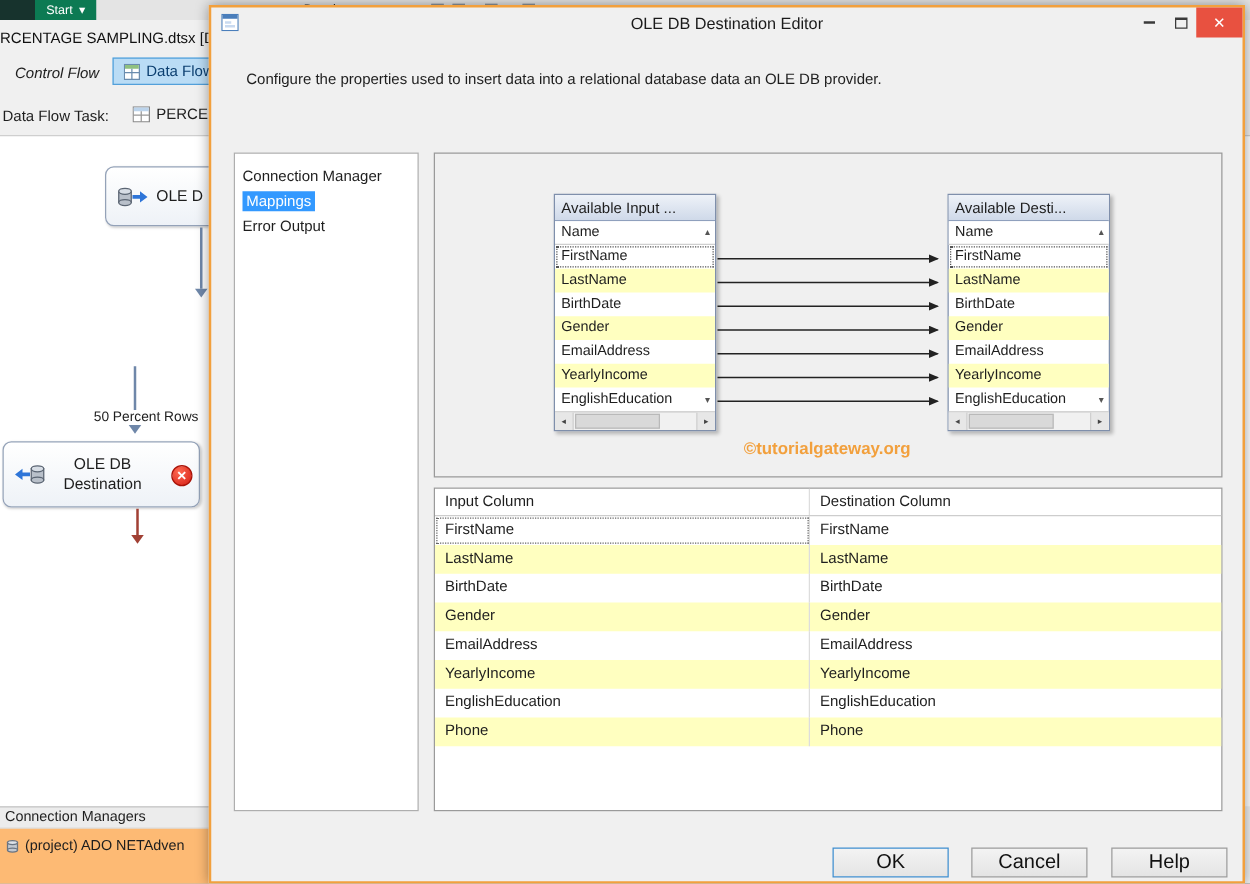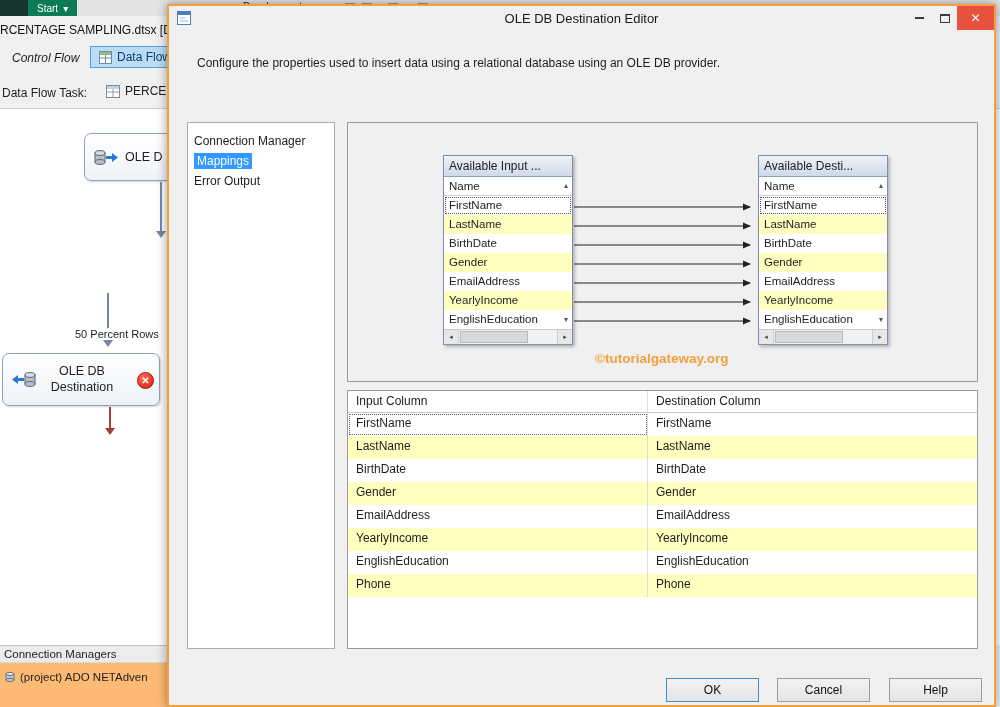--- a/index.html
+++ b/index.html
@@ -100,21 +100,21 @@
   .grid { position:absolute; left:178px; top:384px; width:631px; height:259px; background:#fff;
           border:1px solid #9a9a9a; font-size:12px; }
   .grid-head { display:grid; grid-template-columns:300px 1fr; height:22px; border-bottom:1px solid #cdcdcd; }
   .gcell { padding:3px 8px; white-space:nowrap; overflow:hidden; }
   .grid-head .gcell:first-child, .grid-row .gcell:first-child { border-right:1px solid #dddddd; }
   .grid-row { display:grid; grid-template-columns:300px 1fr; height:23px; }
   .grid-rows .grid-row:nth-child(even) { background:#ffffc0; }
   .grid-row.focus-row .gcell:first-child { outline:1px dotted #666; outline-offset:-2px; }
 
   .btn { position:absolute; top:672px; width:93px; height:24px; background:linear-gradient(#f3f3f3,#e4e4e4);
-         border:1px solid #9c9c9c; font-family:"Liberation Sans", sans-serif; font-size:12px; color:#111; }
+         border:1px solid #9c9c9c; font-family:"Liberation Sans", sans-serif; font-size:16px; color:#111; }
   .btn.default { border:1px solid #3f8ecf; }
   .btn.ok { left:497px; } .btn.cancel { left:608px; } .btn.help { left:720px; }
 </style>
 </head>
 <body>
 
 <div class="screen">
 
   <div class="toolbar">
     <div class="dark-corner"></div>
@@ -220,21 +220,21 @@
           <span class="g-min"></span>
         </div>
       <div class="win-btn max">
           <span class="g-max"></span>
         </div>
       <div class="close-btn">
         <span>✕</span>
       </div>
     </div>
 
-    <div class="dlg-desc">Configure the properties used to insert data using a relational database using an OLE DB provider.</div>
+    <div class="dlg-desc">Configure the properties used to insert data into a relational database data an OLE DB provider.</div>
 
     <div class="nav-list">
       <div class="nav-item">
         <span>Connection Manager</span>
       </div>
       <div class="nav-item">
         <span class="sel">Mappings</span>
       </div>
       <div class="nav-item">
         <span>Error Output</span>

